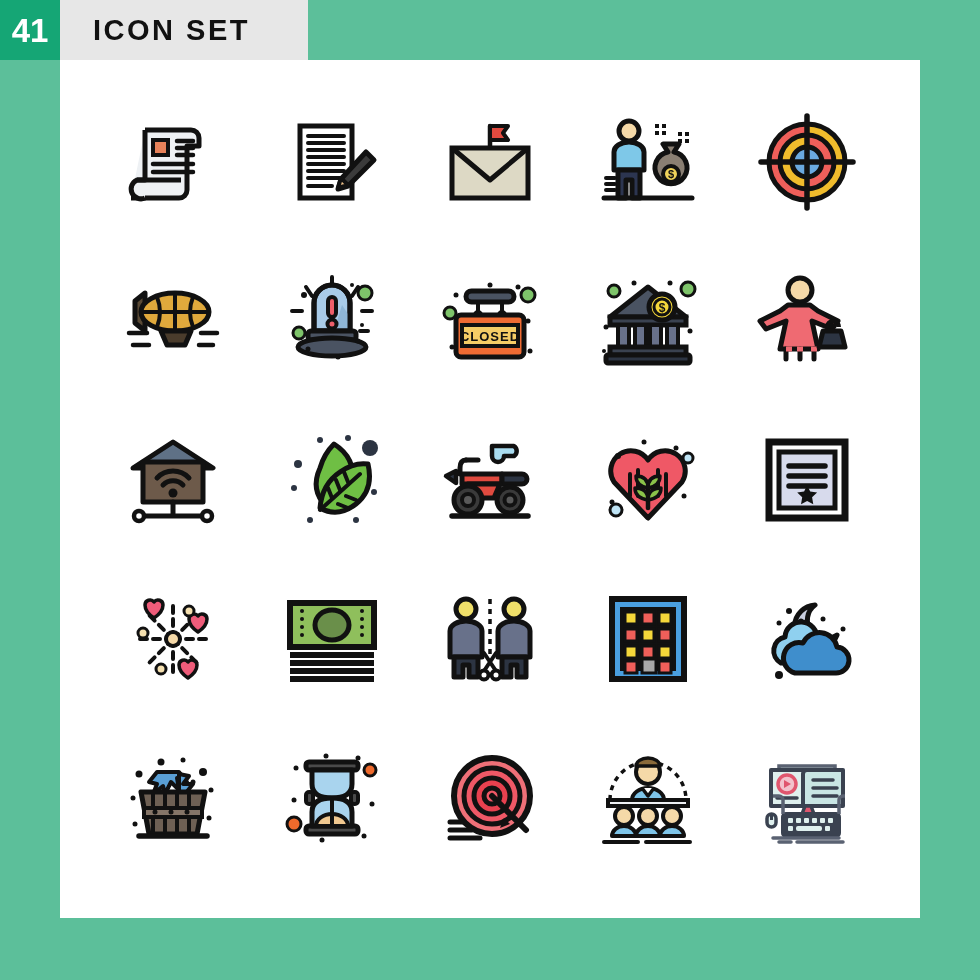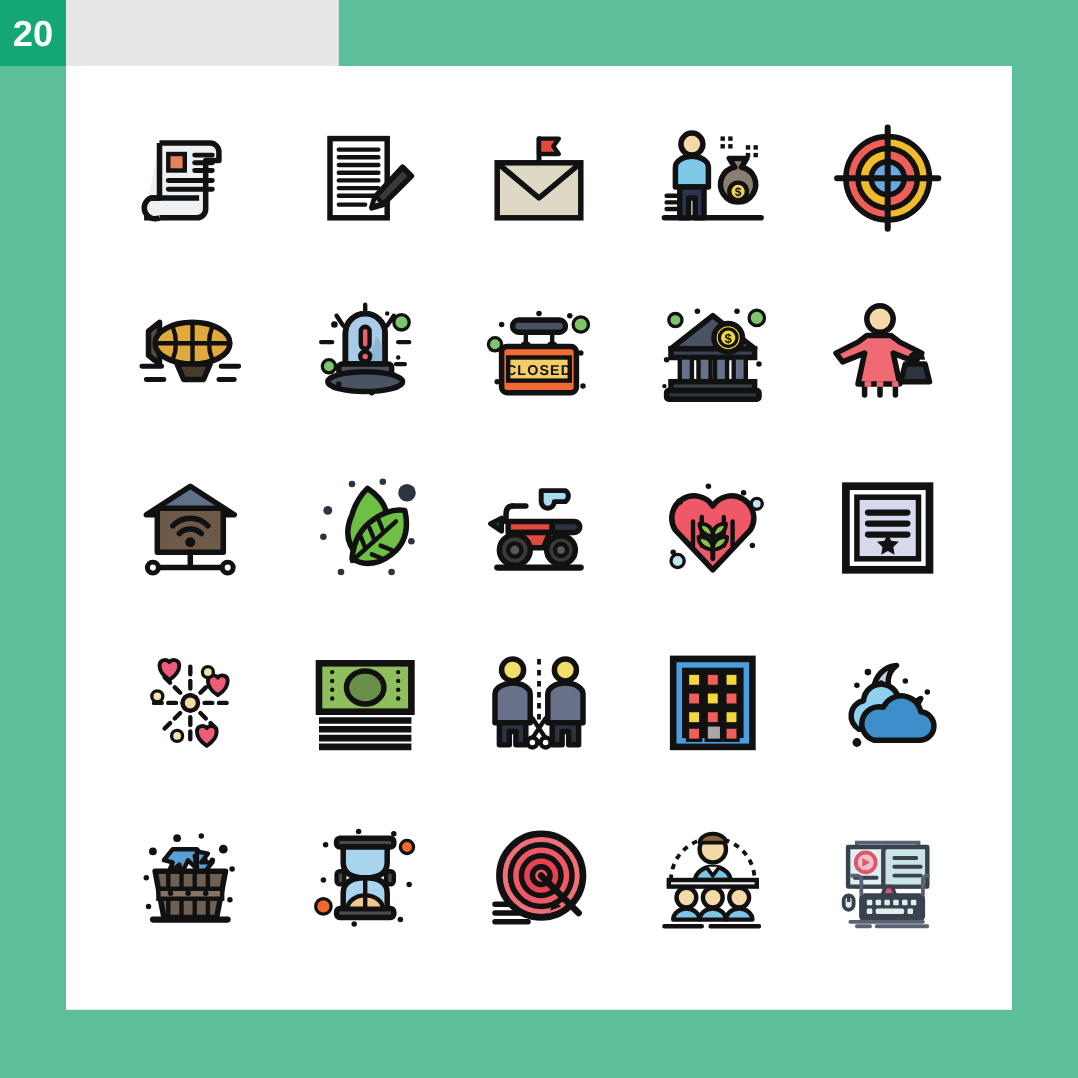--- a/index.html
+++ b/index.html
@@ -44,21 +44,22 @@
   .cell{
     display:flex;align-items:center;justify-content:center;
   }
   .icon-wrap{width:100px;height:100px;display:block;}
   svg{display:block;width:100%;height:100%;overflow:visible;}
 </style>
 </head>
 <body>
 
 <div id="header">
-  <div id="count-badge">20</div>
+  <div id="count-badge">41</div>
+  <div id="header-title">Icon Set</div>
 </div>
 
 <div id="canvas">
   <div id="grid">
 
     <div class="cell" title="Document Scroll">
       <span class="icon-wrap">
         <svg viewBox="0 0 100 100">
           <path d="M22 18 h46 a8 8 0 0 1 8 8 v8 h-12 v44 a8 8 0 0 1 -8 8 h-48" fill="#eef1f4" stroke="#111" stroke-width="5" stroke-linejoin="round"></path>
           <path d="M22 18 v50 h-8 a8 8 0 0 0 8 18" fill="#eef1f4" stroke="#111" stroke-width="5" stroke-linejoin="round"></path>

